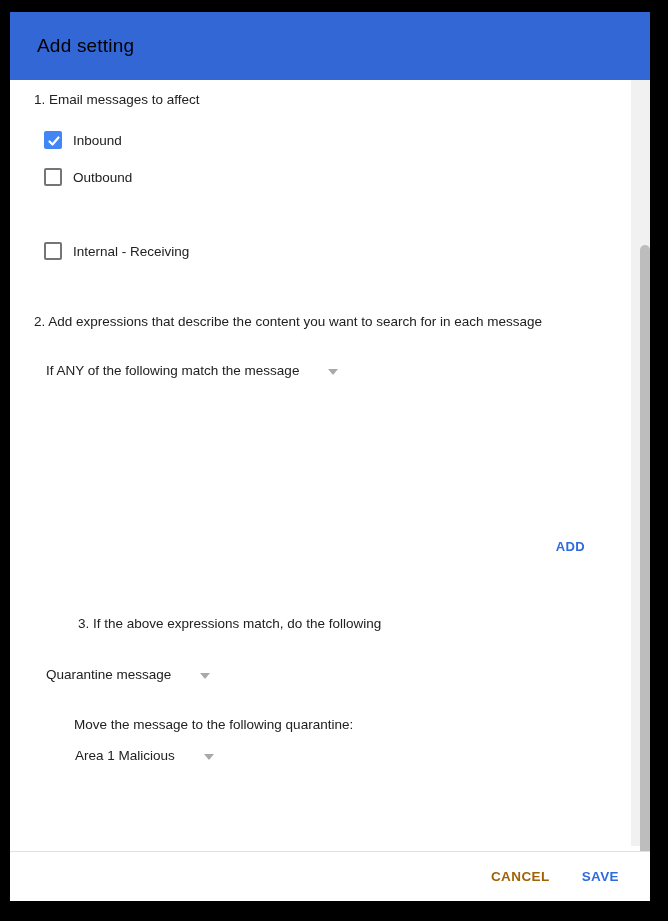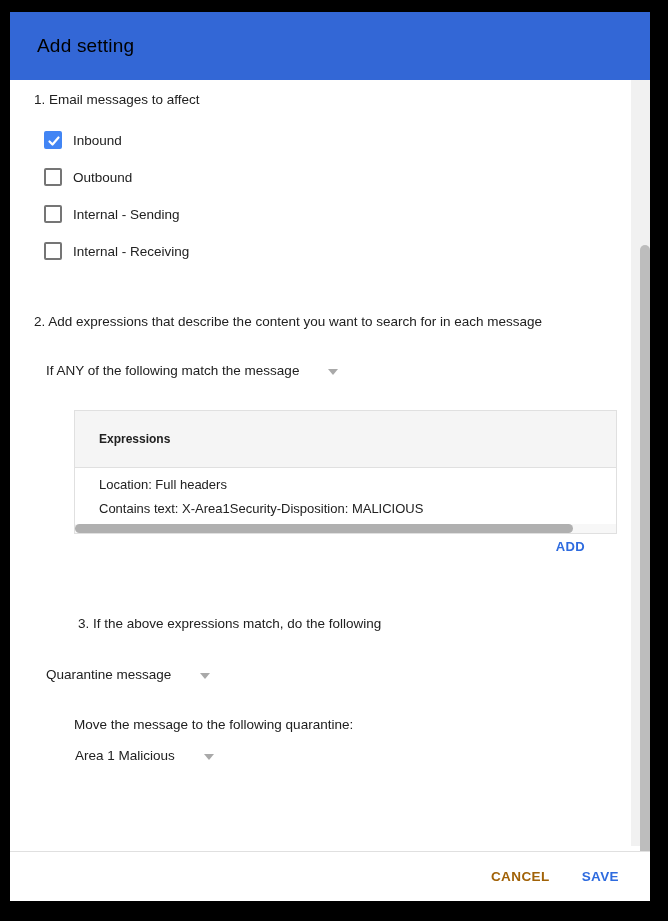--- a/index.html
+++ b/index.html
@@ -121,53 +121,35 @@
     <span class="cb-label body-text">Inbound</span>
   </div>
 
   <div class="cb-row" style="left:34px; top:155px;">
     <span class="cb-box">
       
     </span>
     <span class="cb-label body-text">Outbound</span>
   </div>
 
-  <div class="cb-row" style="left:34px; top:192px;">
-    <span class="cb-box">
-      
-    </span>
-    <span class="cb-label body-text">Internal - Sending</span>
-  </div>
 
   <div class="cb-row" style="left:34px; top:229px;">
     <span class="cb-box">
       
     </span>
     <span class="cb-label body-text">Internal - Receiving</span>
   </div>
 
   <div class="sec-title" style="left:24px; top:302px;">2. Add expressions that describe the content you want to search for in each message</div>
 
   <div class="dd-line" style="left:36px; top:351px;">
     <span class="body-text">If ANY of the following match the message</span>
     <span class="dd-arrow"></span>
   </div>
 
-  <div class="expr-table">
-    <div class="expr-head">
-      <span class="expr-head-label">Expressions</span>
-    </div>
-    <div class="expr-body">
-      <div class="expr-row">Location: Full headers</div>
-      <div class="expr-row">Contains text: X-Area1Security-Disposition: MALICIOUS</div>
-    </div>
-    <div class="expr-hscroll">
-      <div class="expr-hthumb"></div>
-    </div>
-  </div>
 
   <div class="add-btn">ADD</div>
 
   <div class="sec-title" style="left:24px; top:604px;margin-left:44px;">3. If the above expressions match, do the following</div>
 
   <div class="dd-line" style="left:36px; top:655px;">
     <span class="body-text">Quarantine message</span>
     <span class="dd-arrow"></span>
   </div>
 

